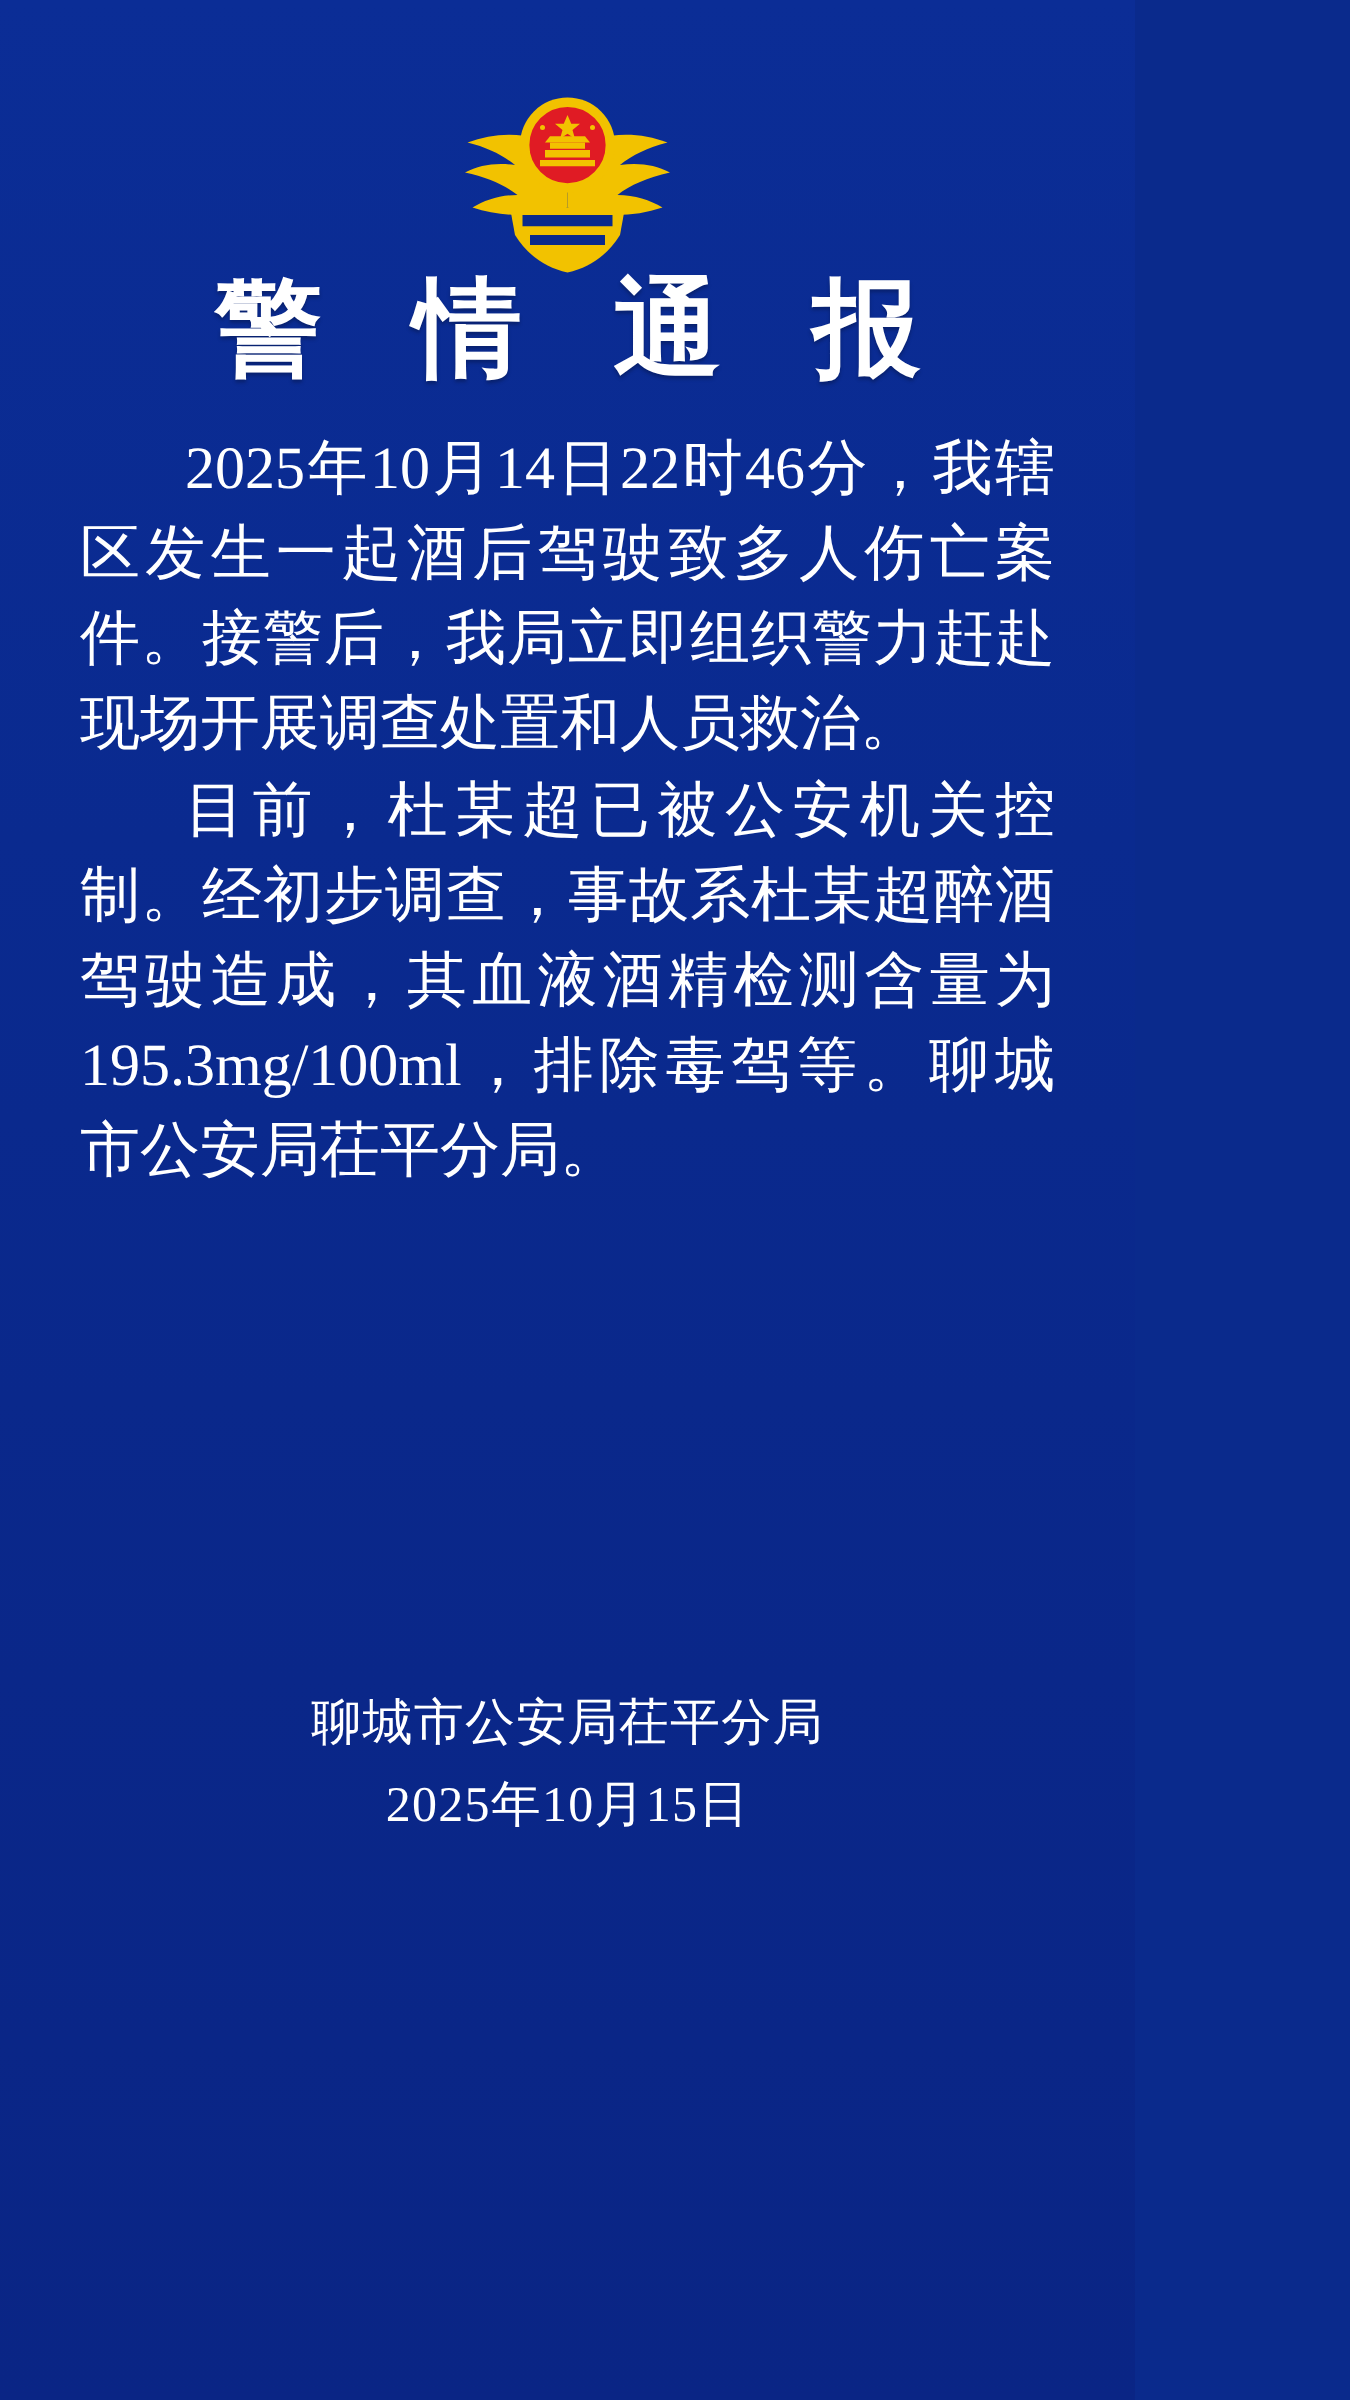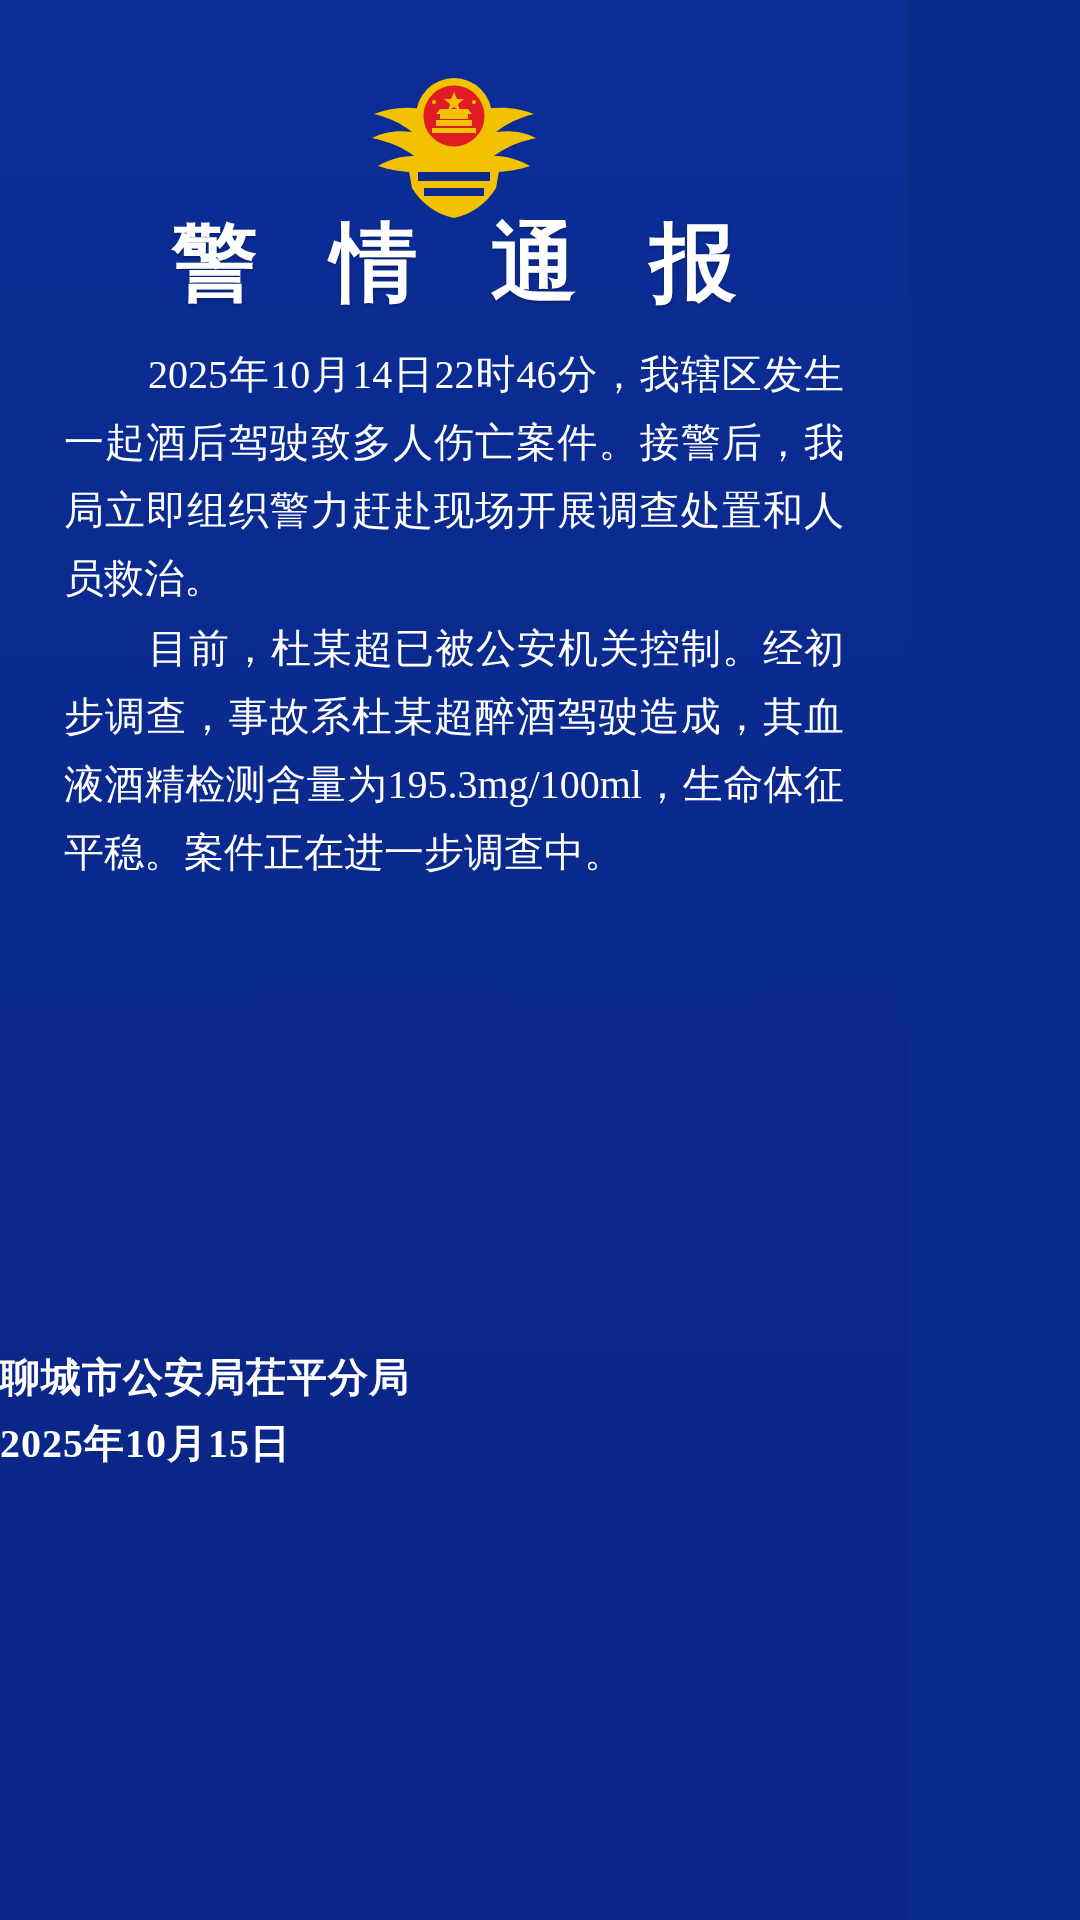--- a/index.html
+++ b/index.html
@@ -42,39 +42,39 @@
     font-weight: bold;
     letter-spacing: 26px;
     text-indent: 26px;
     font-family: "Liberation Serif", "DejaVu Serif", serif;
     line-height: 1.1;
     text-shadow: 0 2px 3px rgba(0,0,0,0.25);
   }
   .body-text {
     margin-top: 30px;
     color: #ffffff;
-    font-size: 40px;
+    font-size: 48px;
     line-height: 68px;
     text-align: justify;
     text-justify: inter-ideograph;
     padding: 0 12px;
   }
   .body-text p {
     margin: 0 0 2px 0;
     text-indent: 84px;
   }
   .signature {
     position: absolute;
     left: 0;
     right: 0;
     top: 1345px;
+    text-align: center;
     color: #ffffff;
     font-size: 40px;
     line-height: 66px;
-    font-weight: bold;
   }
   .signature div {
     letter-spacing: 1px;
   }
 </style>
 </head>
 <body>
 
 <div class="poster">
 
@@ -108,21 +108,21 @@
         <circle cx="78" cy="40" r="2"></circle>
         <circle cx="118" cy="40" r="2"></circle>
       </g>
     </svg>
   </div>
 
   <div class="title">警 情 通 报</div>
 
   <div class="body-text">
     <p>2025年10月14日22时46分，我辖区发生一起酒后驾驶致多人伤亡案件。接警后，我局立即组织警力赶赴现场开展调查处置和人员救治。</p>
-    <p>目前，杜某超已被公安机关控制。经初步调查，事故系杜某超醉酒驾驶造成，其血液酒精检测含量为195.3mg/100ml，生命体征平稳。案件正在进一步调查中。</p>
+    <p>目前，杜某超已被公安机关控制。经初步调查，事故系杜某超醉酒驾驶造成，其血液酒精检测含量为195.3mg/100ml，排除毒驾等。聊城市公安局茌平分局。</p>
   </div>
 
   <div class="signature">
     <div>聊城市公安局茌平分局</div>
     <div>2025年10月15日</div>
   </div>
 
 </div>
 
 </body></html>

